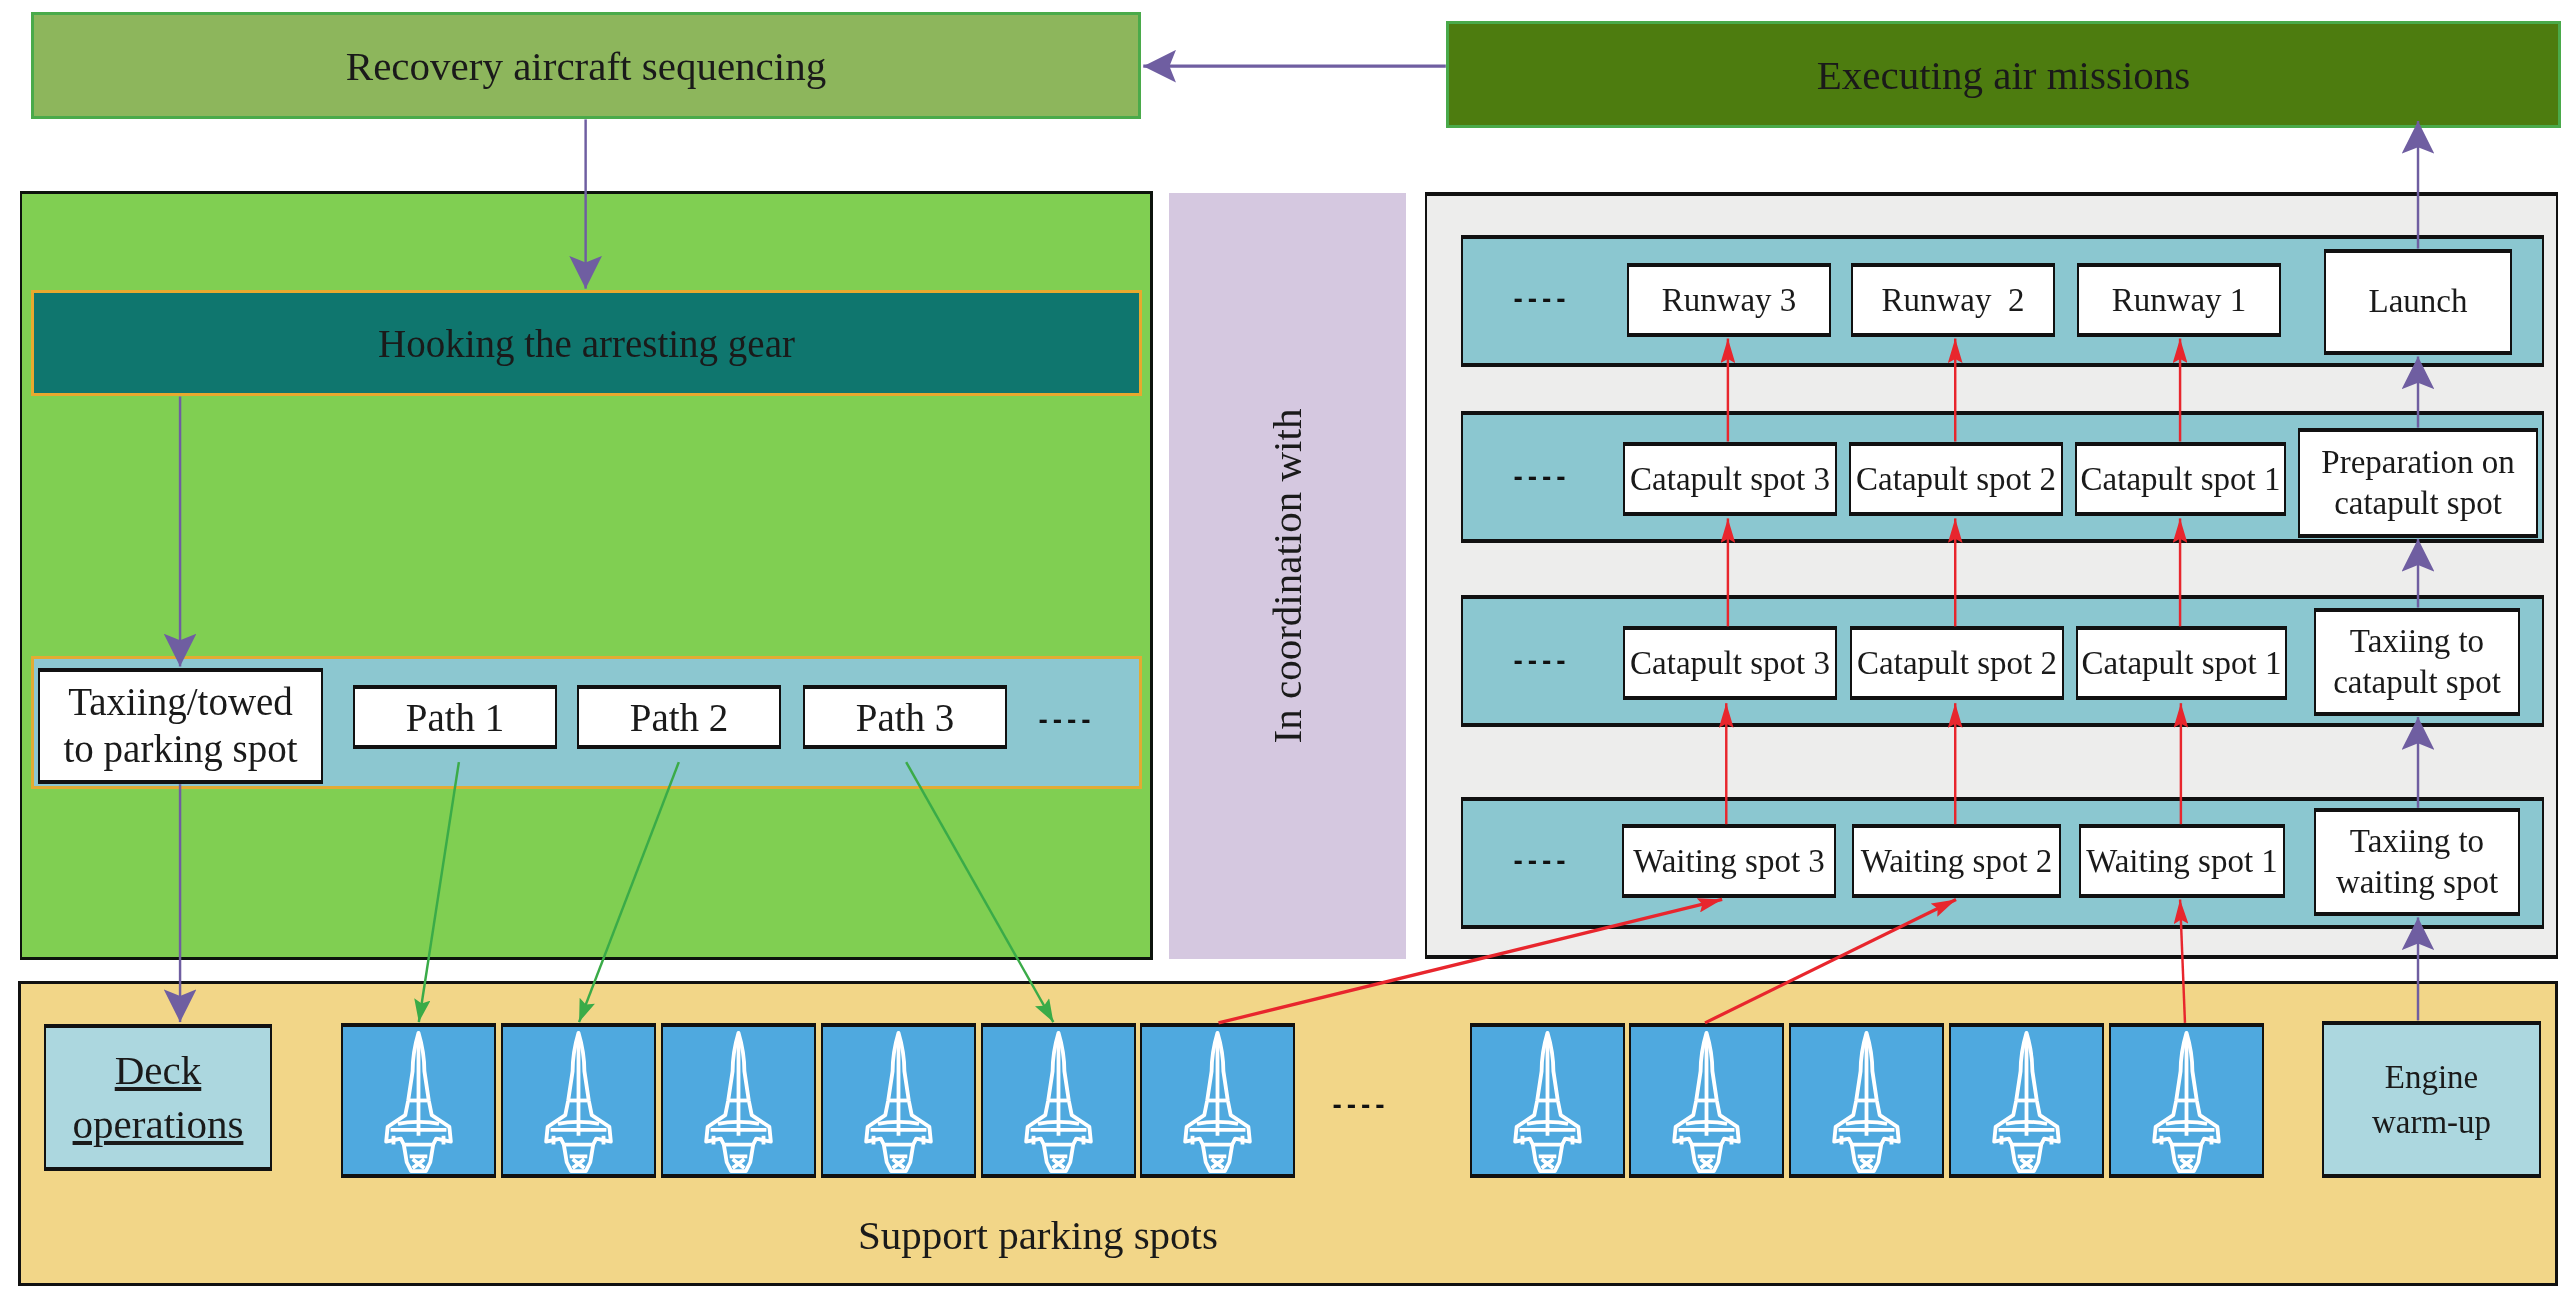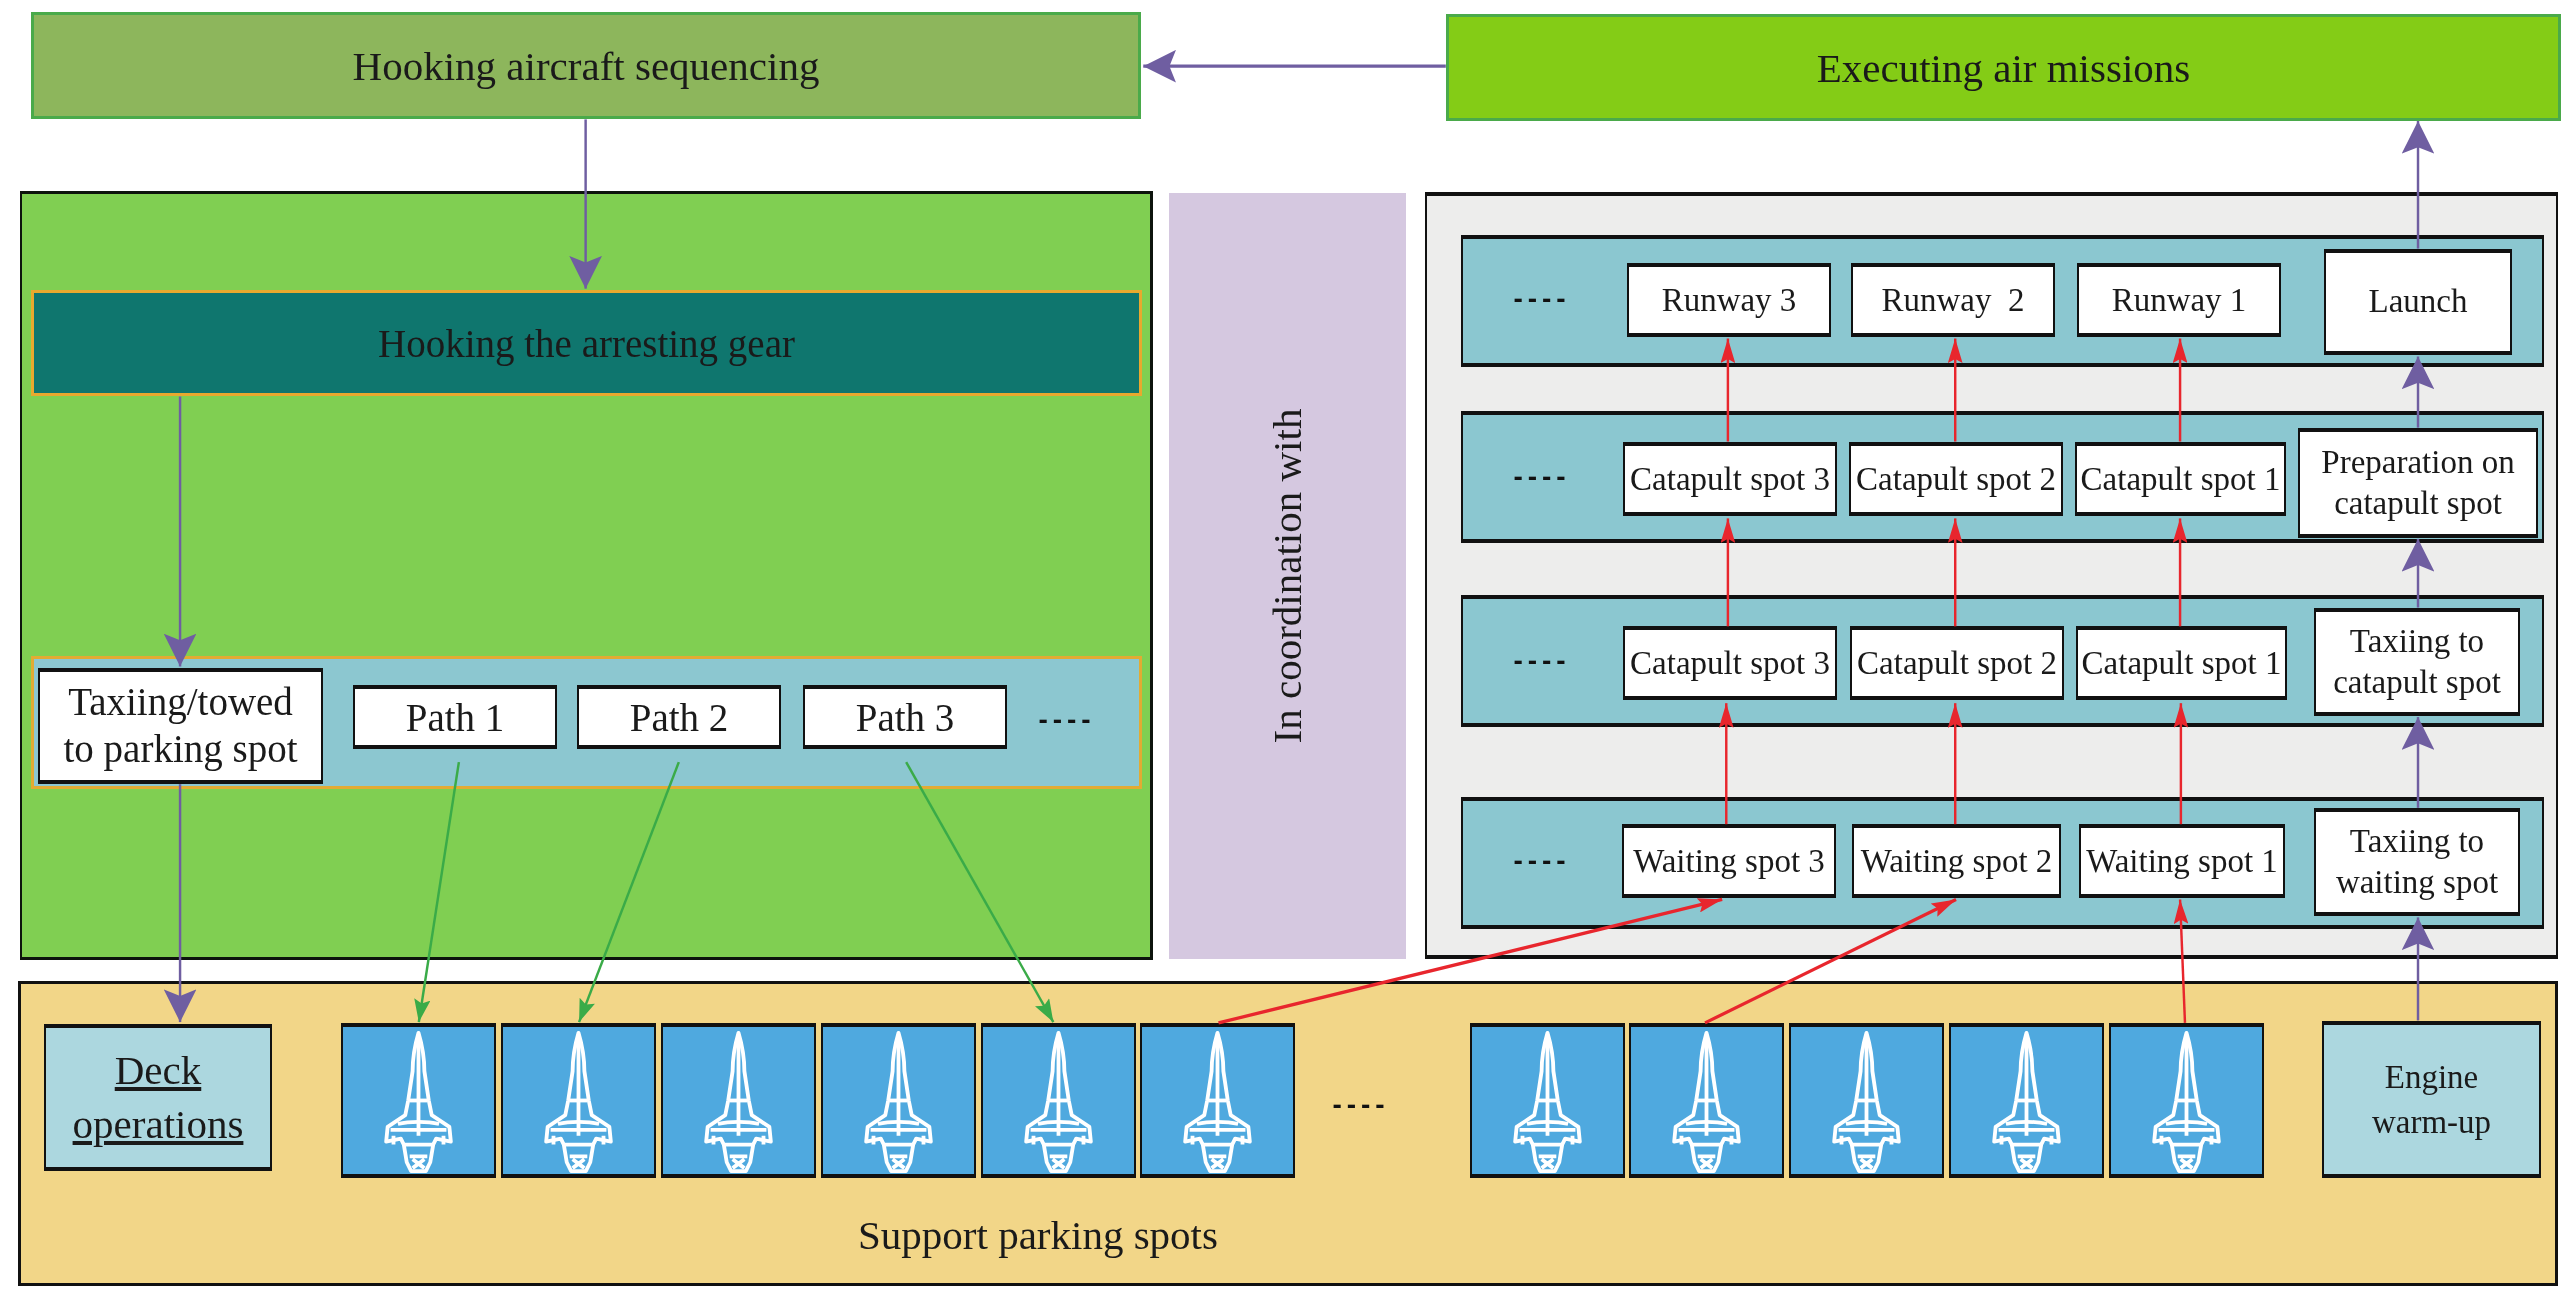--- a/index.html
+++ b/index.html
@@ -2,21 +2,21 @@
 <html style="font-size:13px"><head>
 <meta charset="utf-8">
 <style>
   html, body { margin: 0; padding: 0; background: #ffffff; }
   body { width: 2576px; height: 1296px; position: relative; overflow: hidden;
          font-family: "Liberation Serif", "DejaVu Serif", serif; color: #1a1a1a; }
   .abs { position: absolute; box-sizing: border-box; }
   .center { display: flex; align-items: center; justify-content: center; text-align: center; }
   .top-box { font-size: 41px; }
   #recovery { left: 31px; top: 12.3px; width: 1110px; height: 107px; background: #8db65c; border: 3.3px solid #4aaa4a; }
-  #executing { left: 1446px; top: 14px; width: 1115px; height: 107px; background: #84cc16; border: 3.3px solid #4aaa4a; }
+  #executing { left: 1446px; top: 21px; width: 1115px; height: 107px; background: #4d7c0f; border: 3.3px solid #4aaa4a; }
   #green-panel { left: 20.4px; top: 191px; width: 1133px; height: 769px; background: #80cf52; border: 3.3px solid #0d140d; border-left-width:2.5px; }
   #hooking { left: 31px; top: 290px; width: 1111px; height: 106px; background: #0f766e; border: 3.3px solid #e8a92e; font-size: 39px; }
   #path-row { left: 31px; top: 656px; width: 1111px; height: 133px; background: #8cc7d0; border: 3.3px solid #e2ab33; }
   .wbox { background: #ffffff; border: 2.5px solid #111; border-top-width: 4.1px; border-bottom-width: 4.1px; }
   #taxi-towed { left: 38px; top: 668px; width: 285px; height: 116px; font-size: 39px; line-height: 1.2; }
   .path-box { top: 685px; width: 204px; height: 64px; font-size: 39px; }
   .dashes { font-family: "Liberation Sans", sans-serif; font-weight: bold; letter-spacing: 4.9px; font-size: 28px; color: #111; }
   #purple { left: 1169px; top: 193px; width: 237px; height: 766px; background: #d5c8e0; }
   #coord-text { left: 1169px; top: 193px; width: 237px; height: 766px; }
   #coord-text span { transform: rotate(-90deg); white-space: nowrap; font-size: 41px; display: inline-block; }
@@ -29,21 +29,21 @@
   #deck-ops { left: 44px; top: 1024px; width: 228px; height: 147px; background: #acd7df; border: 2.5px solid #111; border-top-width:4.1px; border-bottom-width:4.1px; font-size: 41px; line-height: 1.3; text-decoration: underline; }
   #engine { left: 2310px; top: 1021px; width: 219px; height: 157px; background: #acd7df; border: 2.5px solid #111; border-top-width:4.1px; border-bottom-width:4.1px; font-size: 33px; line-height: 1.35; margin-left: 12px; }
   .aircraft { top: 1023px; height: 155px; width: 155px; background: #4fa9df; border: 2.5px solid #111; border-top-width: 4.1px; border-bottom-width: 4.1px; }
   .aircraft svg { position: absolute; left: 0; top: 0; width: 100%; height: 100%; }
   #arrows { position: absolute; left: 0; top: 0; width: 2576px; height: 1296px; pointer-events: none; }
 </style>
 </head>
 <body>
 
 <div id="recovery" class="abs center top-box">
-  <span>Hooking aircraft sequencing</span>
+  <span>Recovery aircraft sequencing</span>
 </div>
 <div id="executing" class="abs center top-box">
   <span>Executing air missions</span>
 </div>
 
 <div id="green-panel" class="abs"></div>
 <div id="hooking" class="abs center">
   <span>Hooking the arresting gear</span>
 </div>
 <div id="path-row" class="abs"></div>

